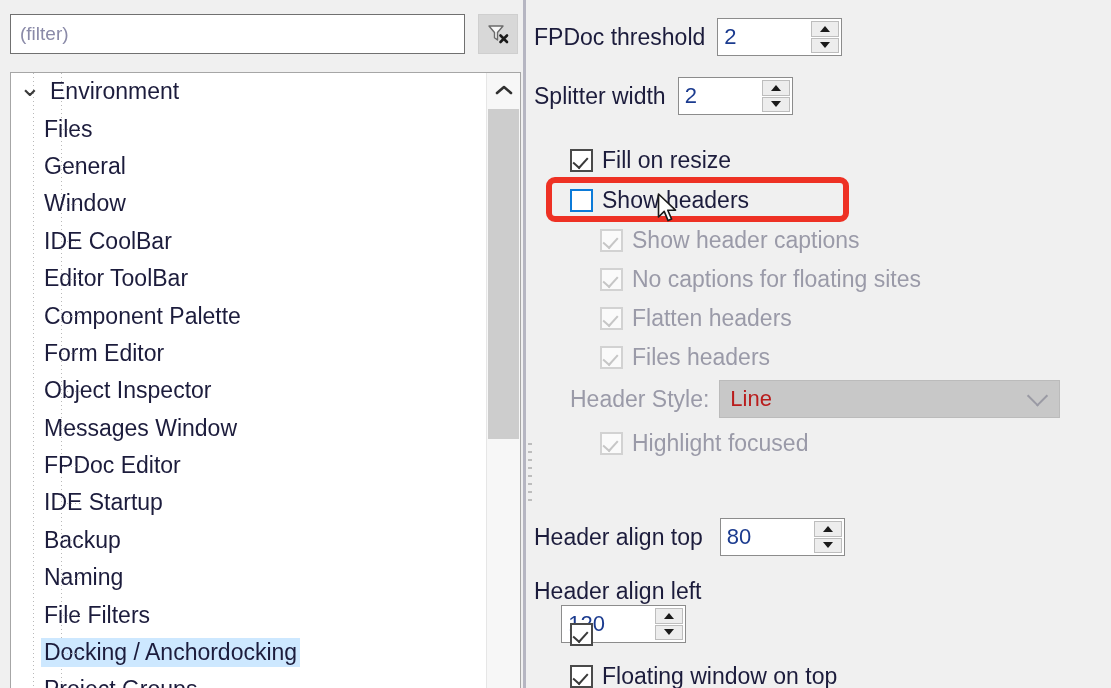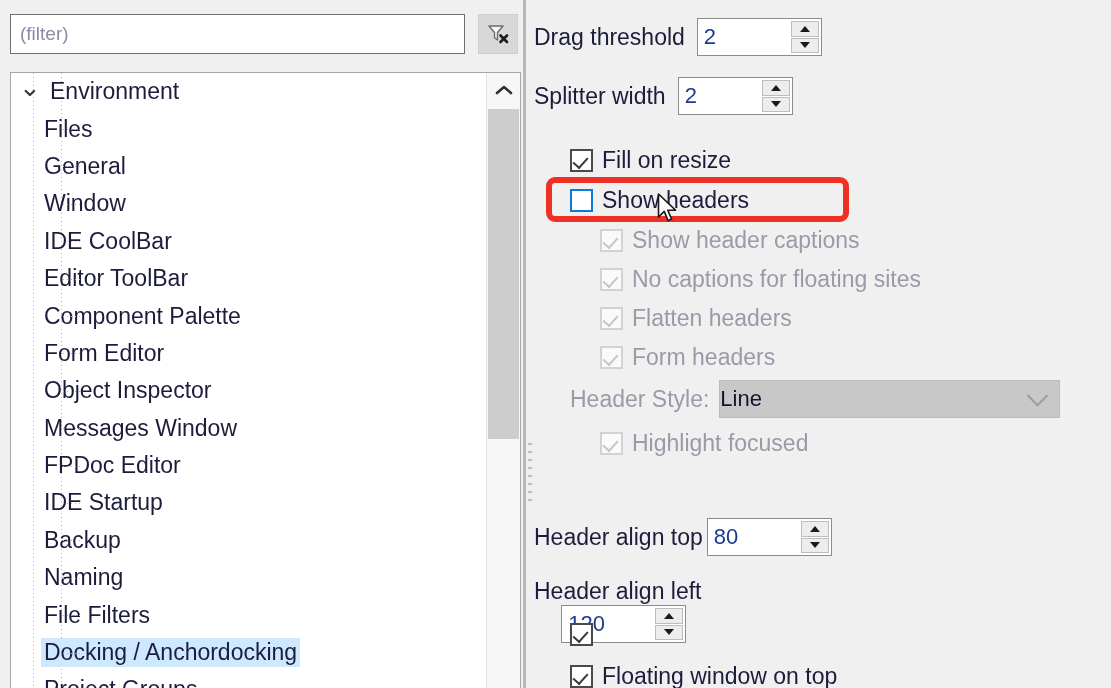--- a/index.html
+++ b/index.html
@@ -167,22 +167,22 @@
   }
   .cb.disabled{border:2px solid #d2d2d2;background:#fafafa;}
   .cb.disabled.checked::after{border-color:#c6c6c6;}
   .cb.focusblue{border:2px solid #0b7ad8;}
 
   
   .combo{
     position:relative;height:38px;box-sizing:border-box;
     background:#c8c8c8;border:1px solid #bbbbbb;
     display:flex;align-items:center;
-    padding-left:0;
-    font-size:22px;color:#0f172a;
+    padding-left:10px;
+    font-size:22px;color:#b91c1c;
     cursor:default;
   }
   .combo .caret{
     position:absolute;right:14px;top:50%;
     width:13px;height:13px;
     border-right:2px solid #9a9aa4;border-bottom:2px solid #9a9aa4;
     transform:translateY(-70%) rotate(45deg);
   }
 
   
@@ -299,21 +299,21 @@
     </div>
   </div>
 </div>
 
 <div id="splitter"></div>
 <div id="splitter-grip"></div>
 
 <div id="right-panel">
 
   <div class="row" style="top:18px;">
-    <span class="lbl">Drag threshold</span>
+    <span class="lbl">FPDoc threshold</span>
     <div class="spin" style="margin-left:12px;width:125px;">
       <input type="text" value="2" style="">
       <div class="spin-btns">
         <div class="spin-btn">
             <i class="tri-up"></i>
           </div>
         <div class="spin-btn">
             <i class="tri-dn"></i>
           </div>
       </div>
@@ -355,40 +355,40 @@
     <span class="lbl dim">Flatten headers</span>
   </div>
 
   <div class="row cb-item" style="top:266px;left:66px;">
     <span class="cb checked disabled"></span>
     <span class="lbl dim">No captions for floating sites</span>
   </div>
 
   <div class="row cb-item" style="top:344px;left:66px;">
     <span class="cb checked disabled"></span>
-    <span class="lbl dim">Form headers</span>
+    <span class="lbl dim">Files headers</span>
   </div>
 
   <div class="row" style="top:380px;left:36px;">
     <span class="lbl dim">Header Style:</span>
     <div class="combo" style="margin-left:10px;width:341px;">
       <span>Line</span>
       <i class="caret"></i>
     </div>
   </div>
 
   <div class="row cb-item" style="top:430px;left:66px;">
     <span class="cb checked disabled"></span>
     <span class="lbl dim">Highlight focused</span>
   </div>
 
 
   <div class="row" style="top:518px;">
     <span class="lbl">Header align top</span>
-    <div class="spin" style="margin-left:4px;width:125px;">
+    <div class="spin" style="margin-left:17px;width:125px;">
       <input type="text" value="80" style="">
       <div class="spin-btns">
         <div class="spin-btn">
             <i class="tri-up"></i>
           </div>
         <div class="spin-btn">
             <i class="tri-dn"></i>
           </div>
       </div>
     </div>

